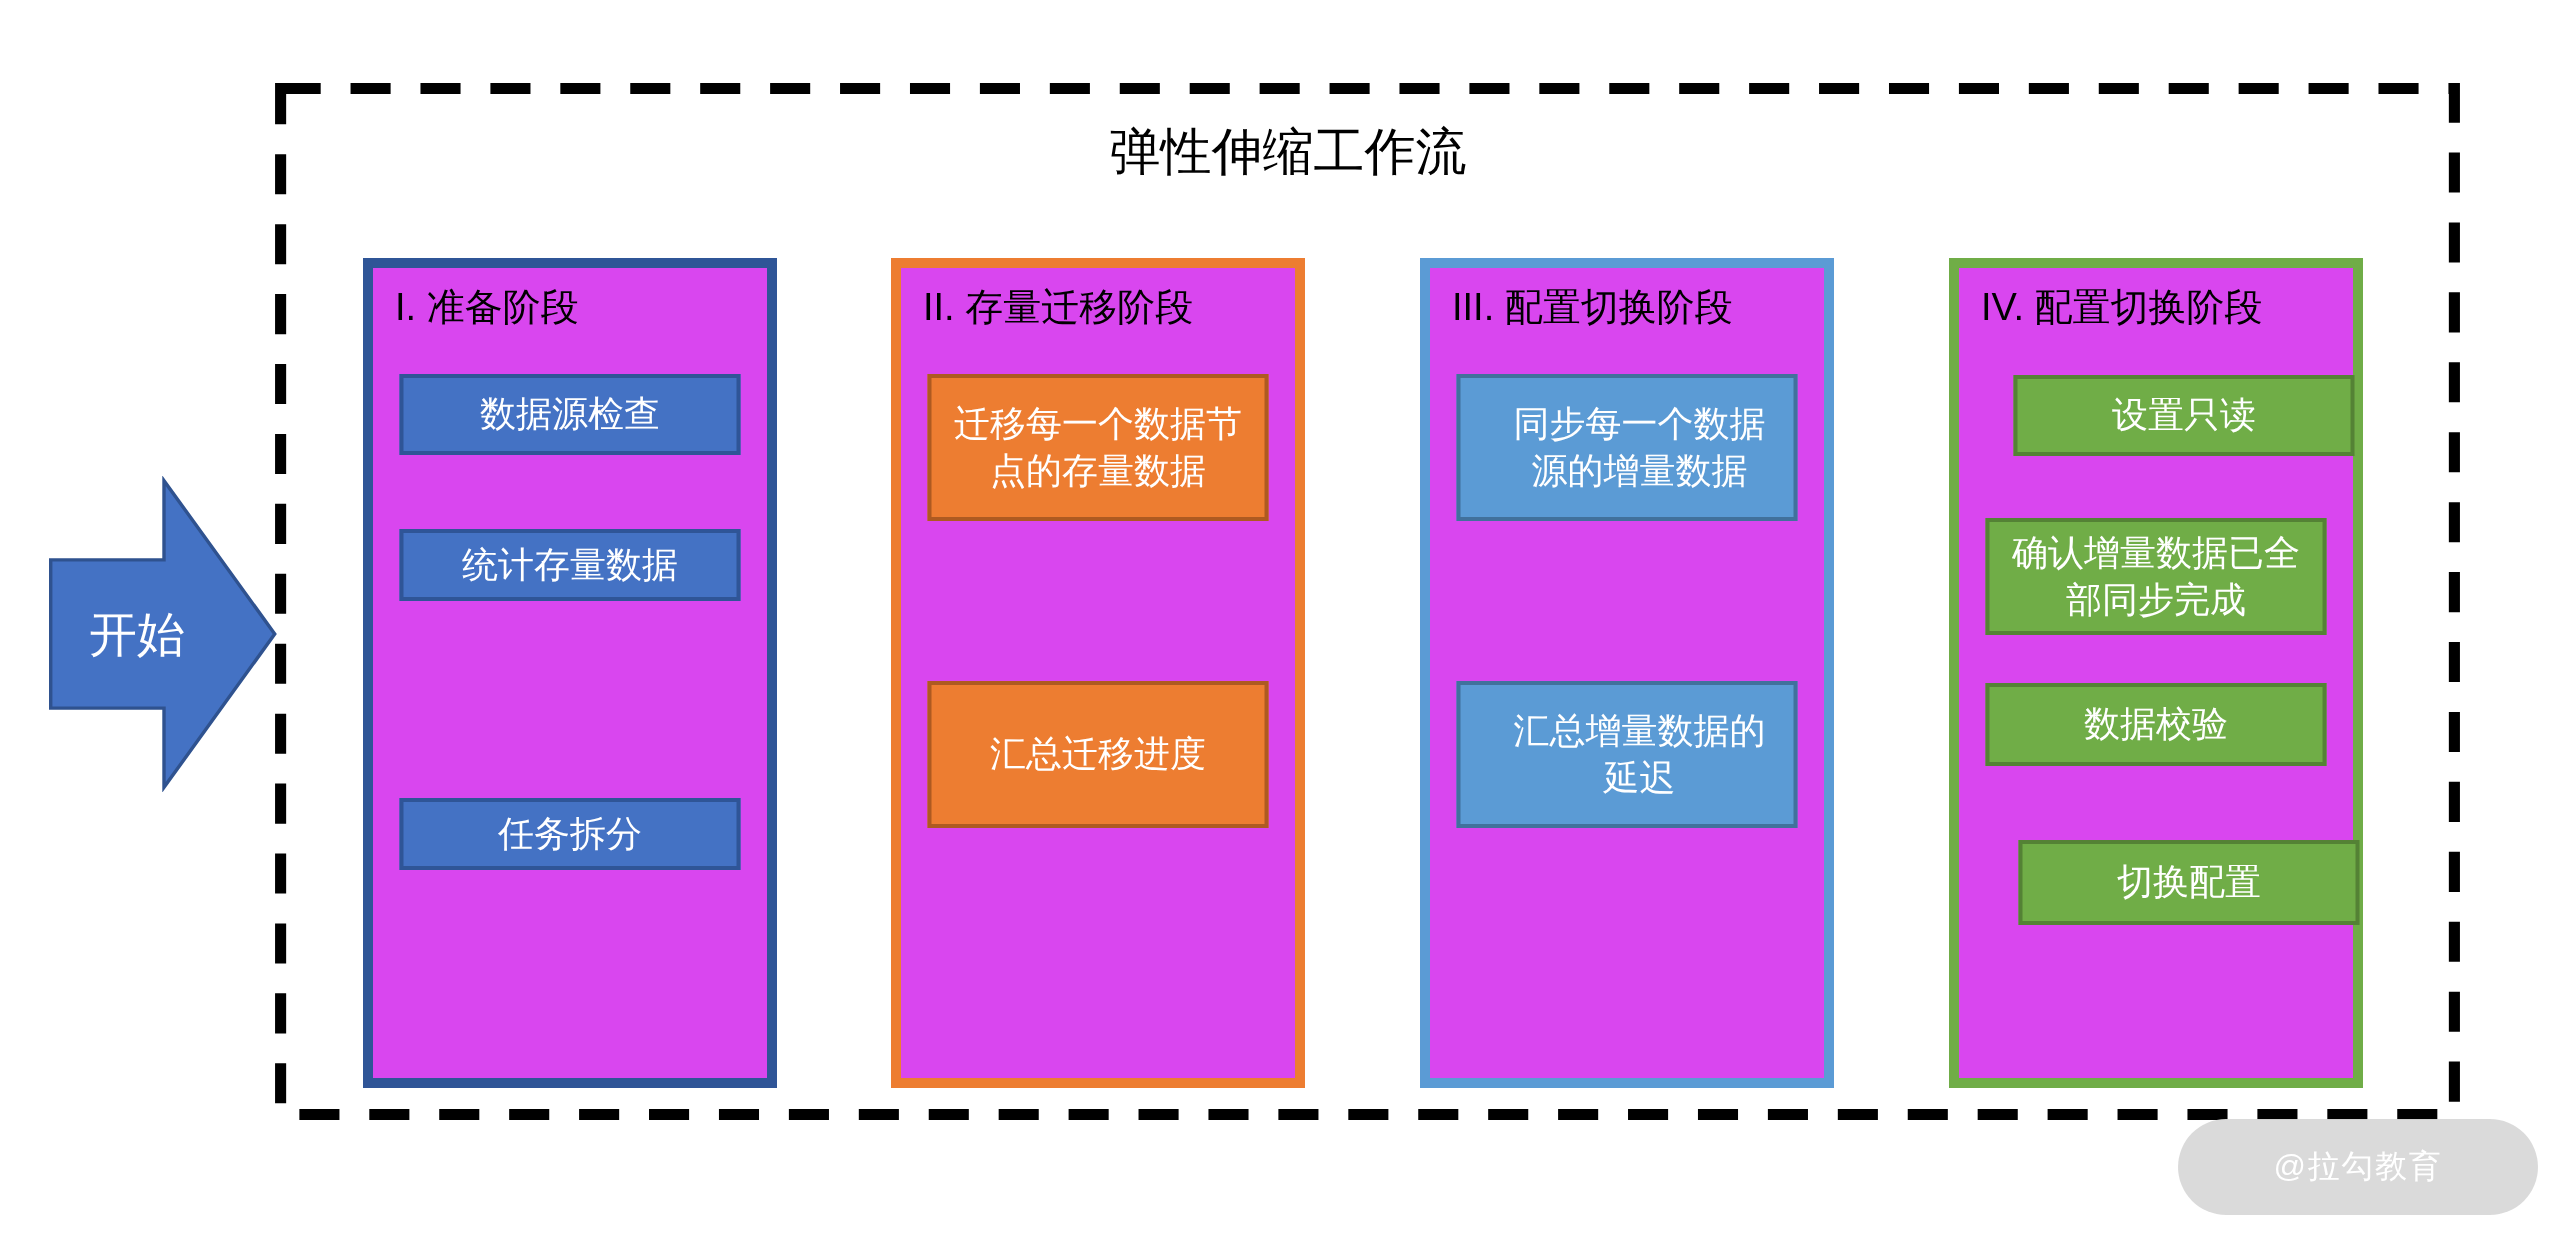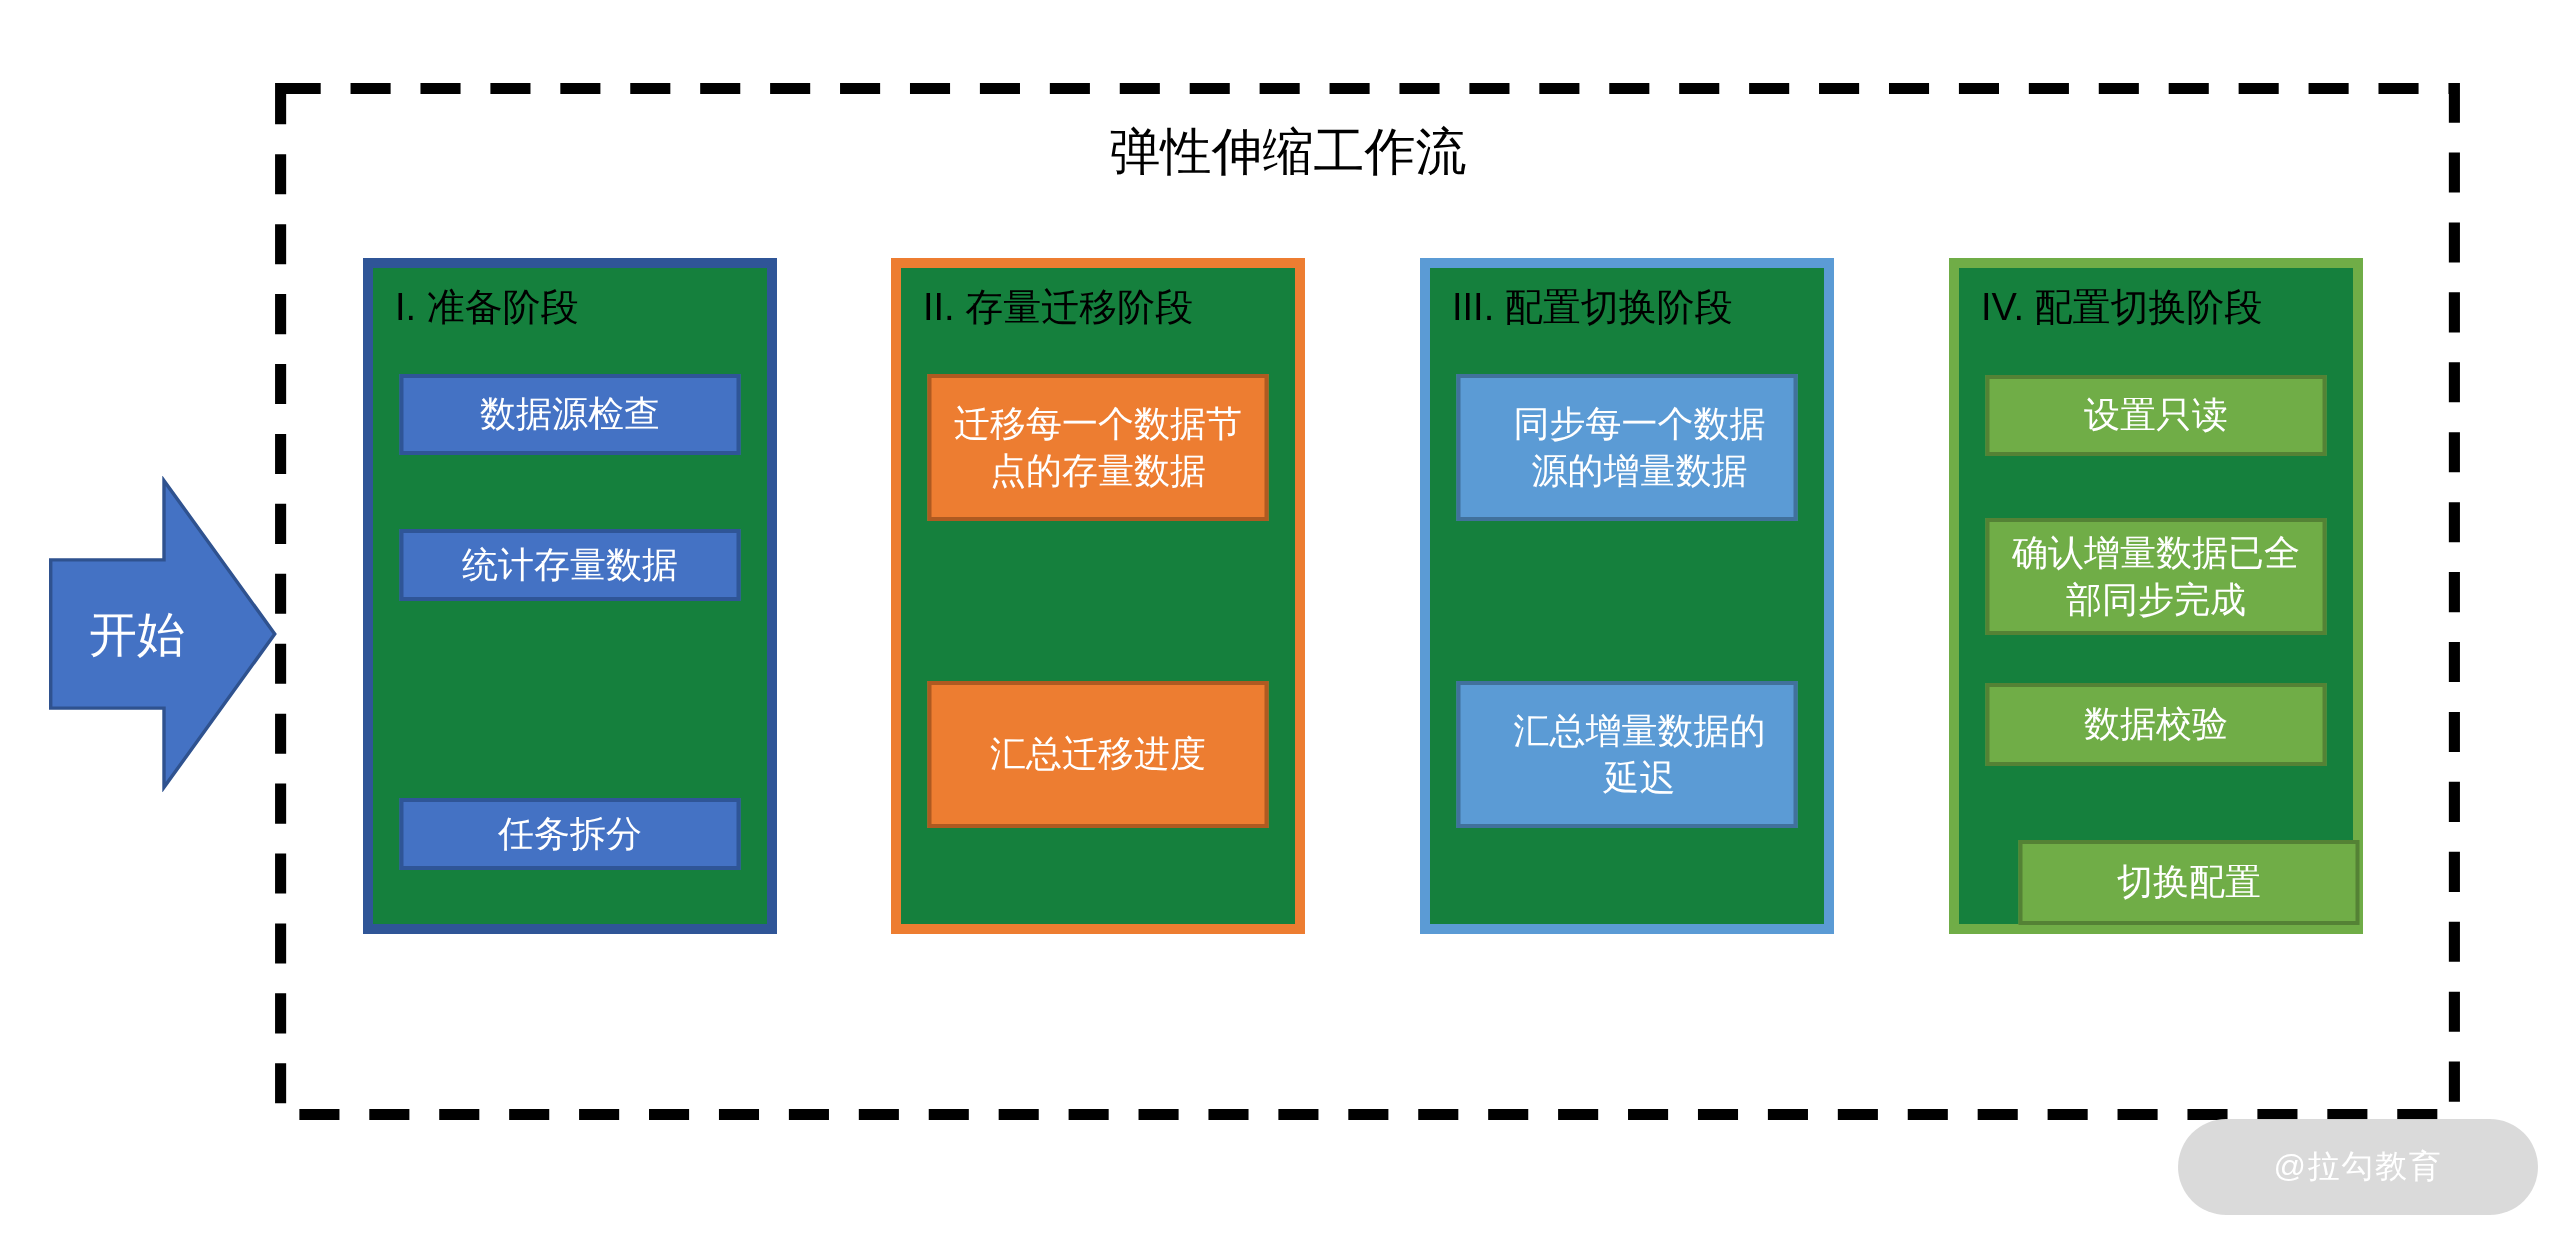--- a/index.html
+++ b/index.html
@@ -17,21 +17,21 @@
   }
   
   #arrow-svg{position:absolute;left:49px;top:476px;width:230px;height:316px;z-index:2;}
   .arrow-poly{fill:var(--arrow-fill);stroke:var(--arrow-line);stroke-width:4px;}
   .arrow-label{
     position:absolute;left:60px;top:603px;width:154px;text-align:center;
     font-size:48px;color:#fff;z-index:3;
   }
   
   .phase{
-    position:absolute;top:258px;width:414px;height:676px;background:#15803d;
+    position:absolute;top:258px;width:414px;height:830px;background:#d946ef;
     border:10.2px solid;box-sizing:border-box;z-index:2;
   }
   .p1{left:363px;border-color:var(--phase1-line);}
   .p2{left:891px;border-color:var(--phase2-fill);}
   .p3{left:1420px;border-color:var(--phase3-fill);}
   .p4{left:1949px;border-color:var(--phase4-fill);}
   .phase-label{padding:13.6px 0 0 22px;font-size:38px;color:#000;}
   .step{
     position:absolute;left:50%;transform:translateX(-50%);width:341px;
     border:4.3px solid;box-sizing:border-box;padding:0 19px;
@@ -43,21 +43,21 @@
   .p3 .step{background:var(--phase3-fill);border-color:var(--phase3-line);padding-left:44px;}
   .p4 .step{background:var(--phase4-fill);border-color:var(--phase4-line);}
   .p1 .s0{top:106px;height:81px;}
   .p1 .s1{top:261px;height:72px;}
   .p1 .s2{top:393px;height:72px;}
   .p1 .s3{top:530px;height:72px;}
   .p2 .s0{top:106px;height:147px;}
   .p2 .s1{top:413px;height:147px;}
   .p3 .s0{top:106px;height:147px;}
   .p3 .s1{top:413px;height:147px;}
-  .p4 .s0{top:107px;height:81px;}
+  .p4 .s0{top:107px;height:81px;margin-left:28px;}
   .p4 .s1{top:250px;height:117px;}
   .p4 .s2{top:415px;height:83px;}
   .p4 .s3{top:572px;height:85px;margin-left:33px;}
   
   .watermark{
     position:absolute;left:2178px;top:1119px;width:360px;height:96px;
     background:var(--watermark-bg);opacity:0.95;border-radius:49px;
     display:flex;align-items:center;justify-content:center;
     font-size:32px;color:var(--watermark-text);letter-spacing:1.7px;z-index:5;
   }

